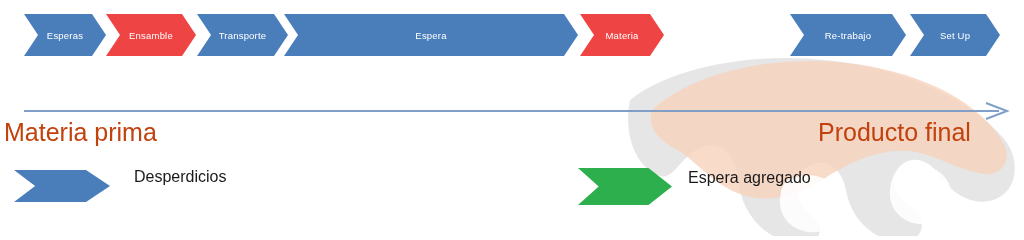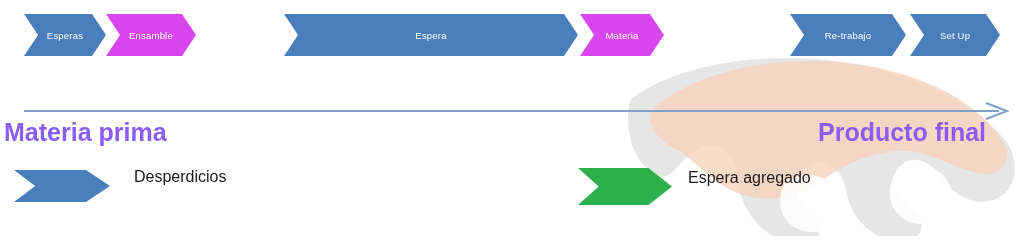--- a/index.html
+++ b/index.html
@@ -42,21 +42,21 @@
     position: absolute;
     top: 0;
     height: 42px;
     display: flex;
     align-items: center;
     justify-content: center;
     -webkit-clip-path: polygon(0 0, calc(100% - 14px) 0, 100% 50%, calc(100% - 14px) 100%, 0 100%, 14px 50%);
     clip-path: polygon(0 0, calc(100% - 14px) 0, 100% 50%, calc(100% - 14px) 100%, 0 100%, 14px 50%);
   }
   .chevron.blue  { background: #4a7ebb; }
-  .chevron.green { background: #d946ef; }
+  .chevron.green { background: #ef4444; }
   .chevron-label {
     color: #ffffff;
     font-size: 9.5px;
     font-weight: 400;
     letter-spacing: 0.2px;
     white-space: nowrap;
     text-align: center;
     padding: 0 4px;
   }
 
@@ -67,22 +67,22 @@
     top: 100px;
     width: 990px;
     height: 22px;
     z-index: 3;
   }
 
   
   .endpoint-label {
     position: absolute;
     font-size: 25px;
-    font-weight: 700;
-    color: #8b5cf6;
+    font-weight: 400;
+    color: #c2410c;
     white-space: nowrap;
     z-index: 4;
   }
   #label-materia-prima { left: 4px;  top: 118px; }
   #label-producto-final { left: 818px; top: 118px; }
 
   
   .legend-item {
     position: absolute;
     z-index: 4;
@@ -145,20 +145,23 @@
   <div id="process-band">
 
     <div class="chevron blue" style="left:24px; width:82px;">
       <span class="chevron-label">Esperas</span>
     </div>
 
     <div class="chevron green" style="left:106px; width:90px;">
       <span class="chevron-label">Ensamble</span>
     </div>
 
+    <div class="chevron blue" style="left:197px; width:91px;">
+      <span class="chevron-label">Transporte</span>
+    </div>
 
     <div class="chevron blue" style="left:284px; width:294px;">
       <span class="chevron-label">Espera</span>
     </div>
 
     <div class="chevron green" style="left:580px; width:84px;">
       <span class="chevron-label">Materia</span>
     </div>
 
 

